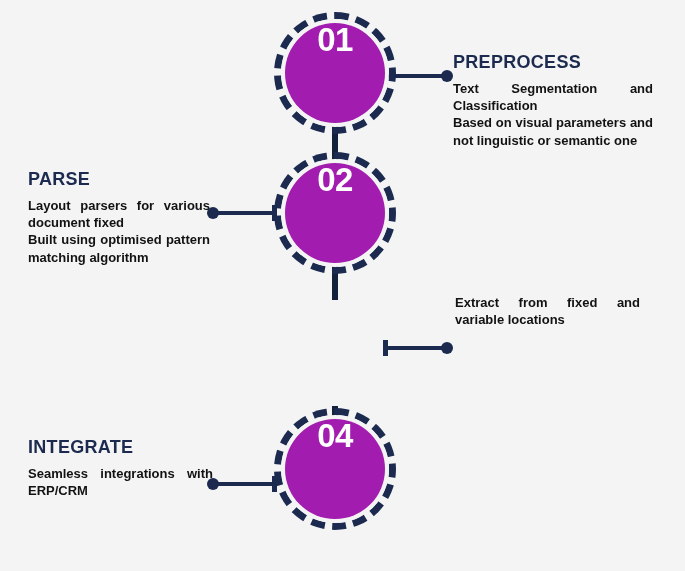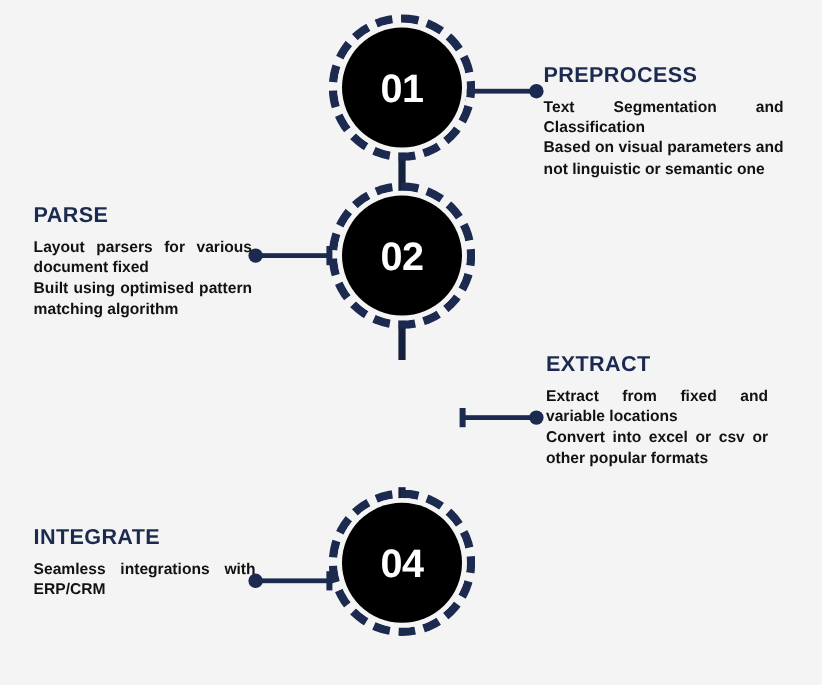--- a/index.html
+++ b/index.html
@@ -38,24 +38,24 @@
     border: 7px dashed #1b2a4e;
     border-radius: 50%;
   }
   .node .disc {
     position: absolute;
     left: 11px;
     top: 11px;
     width: 100px;
     height: 100px;
     border-radius: 50%;
-    background: #000000;
+    background: #a21caf;
     box-shadow: 0 0 0 4px #f4f4f4;
     display: flex;
-    align-items: center;
+    align-items: flex-start;
     justify-content: center;
   }
   .node .numlabel {
     color: #ffffff;
     font-size: 33px;
     font-weight: bold;
     letter-spacing: -0.5px;
     line-height: 1;
   }
 
@@ -210,23 +210,21 @@
     <p class="bodytext">Based on visual parameters and not linguistic or semantic one</p>
   </div>
 
   <div class="block block-l2">
     <div class="heading">PARSE</div>
     <p class="bodytext">Layout parsers for various document fixed</p>
     <p class="bodytext">Built using optimised pattern matching algorithm</p>
   </div>
 
   <div class="block block-r3">
-    <div class="heading">EXTRACT</div>
     <p class="bodytext">Extract from fixed and variable locations</p>
-    <p class="bodytext">Convert into excel or csv or other popular formats</p>
   </div>
 
   <div class="block block-l4">
     <div class="heading">INTEGRATE</div>
     <p class="bodytext">Seamless integrations with ERP/CRM</p>
   </div>
 
 </div>
 
 </body></html>

